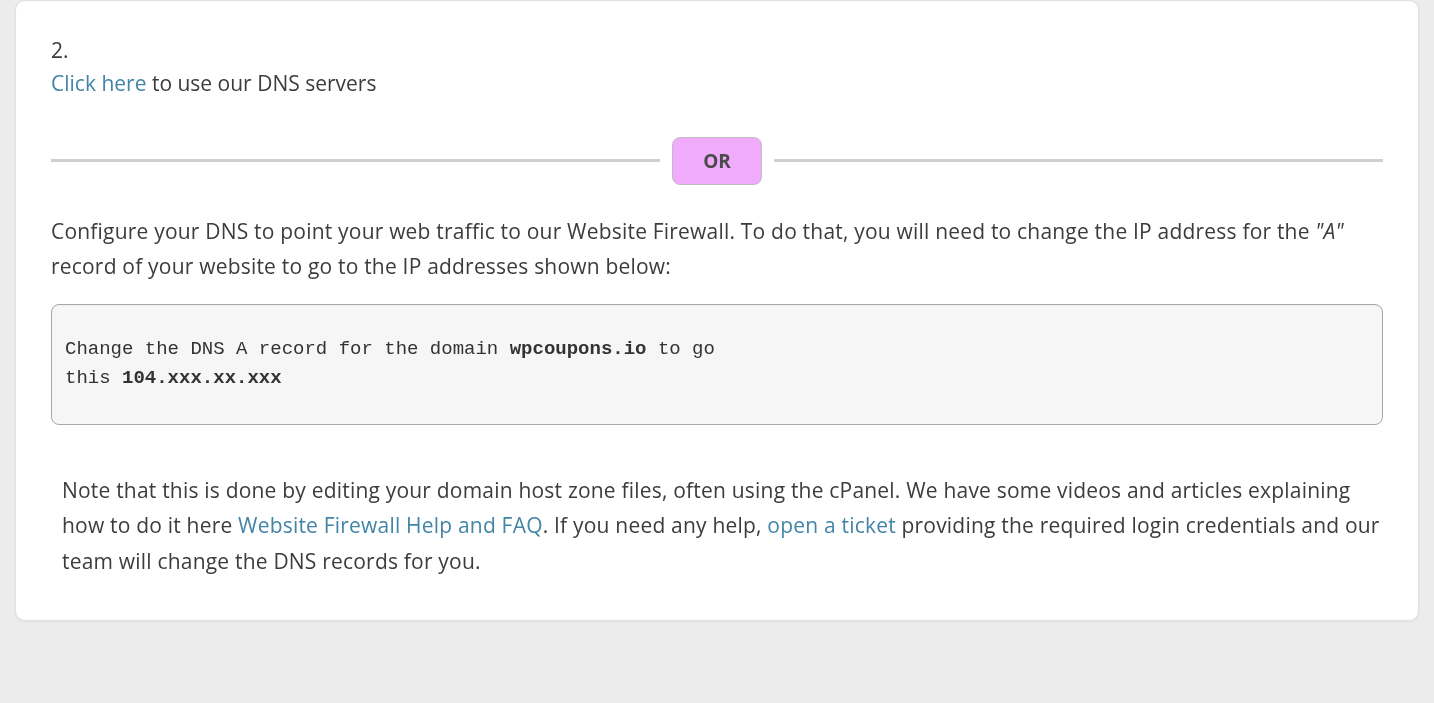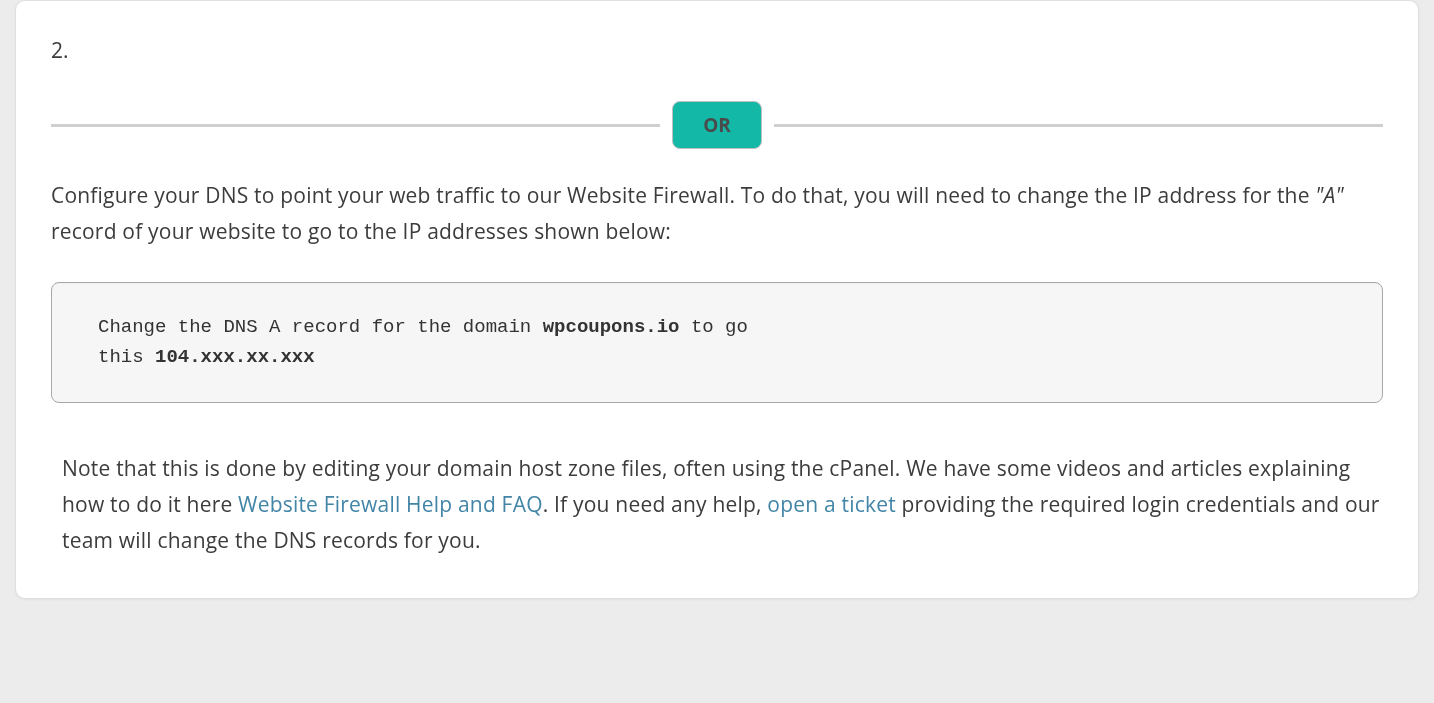--- a/index.html
+++ b/index.html
@@ -40,43 +40,43 @@
       height: 46px;
       display: flex;
       align-items: center;
     }
     .divider-line {
       flex: 1;
       height: 3px;
       background: #cfcfcf;
     }
     .divider-badge {
-      background: #14b8a6;
+      background: #f0abfc;
       border: 1px solid #bfbfbf;
       border-radius: 8px;
       padding: 10px 30px;
       font-weight: 700;
       font-size: 19px;
       color: #4a4a4a;
       margin: 0 12px;
     }
     .desc {
       font-size: 21px;
       line-height: 1.7;
-      margin-bottom: 33px;
+      margin-bottom: 19px;
       letter-spacing: 0.2px;
     }
     .italic {
       font-style: italic;
     }
     .codebox {
       background: #f6f6f6;
       border: 1px solid #a8a8a8;
       border-radius: 8px;
-      padding: 30px 46px;
+      padding: 30px 13px;
       font-family: 'Menlo', 'Consolas', 'Courier New', monospace;
       font-size: 19px;
       line-height: 1.55;
       color: #333;
       margin-bottom: 48px;
       box-shadow: inset 0 1px 1px rgba(0,0,0,0.03);
     }
     .codebox .bold {
       font-weight: 700;
     }
@@ -85,20 +85,23 @@
       line-height: 1.7;
       letter-spacing: 0.2px;
       margin-left: 11px;
     }
   </style>
 </head>
 <body>
 
 <div class="card">
   <div class="step-number">2.</div>
+  <div class="step-line">
+    <span class="link">Click here</span><span> to use our DNS servers</span>
+  </div>
 
   <div class="divider-wrap">
     <div class="divider-line"></div>
     <div class="divider-badge">OR</div>
     <div class="divider-line"></div>
   </div>
 
   <div class="desc">
     <span>Configure your DNS to point your web traffic to our Website Firewall. To do that, you will need to change the IP address for the </span><span class="italic">"A"</span><span> record of your website to go to the IP addresses shown below:</span>
   </div>

